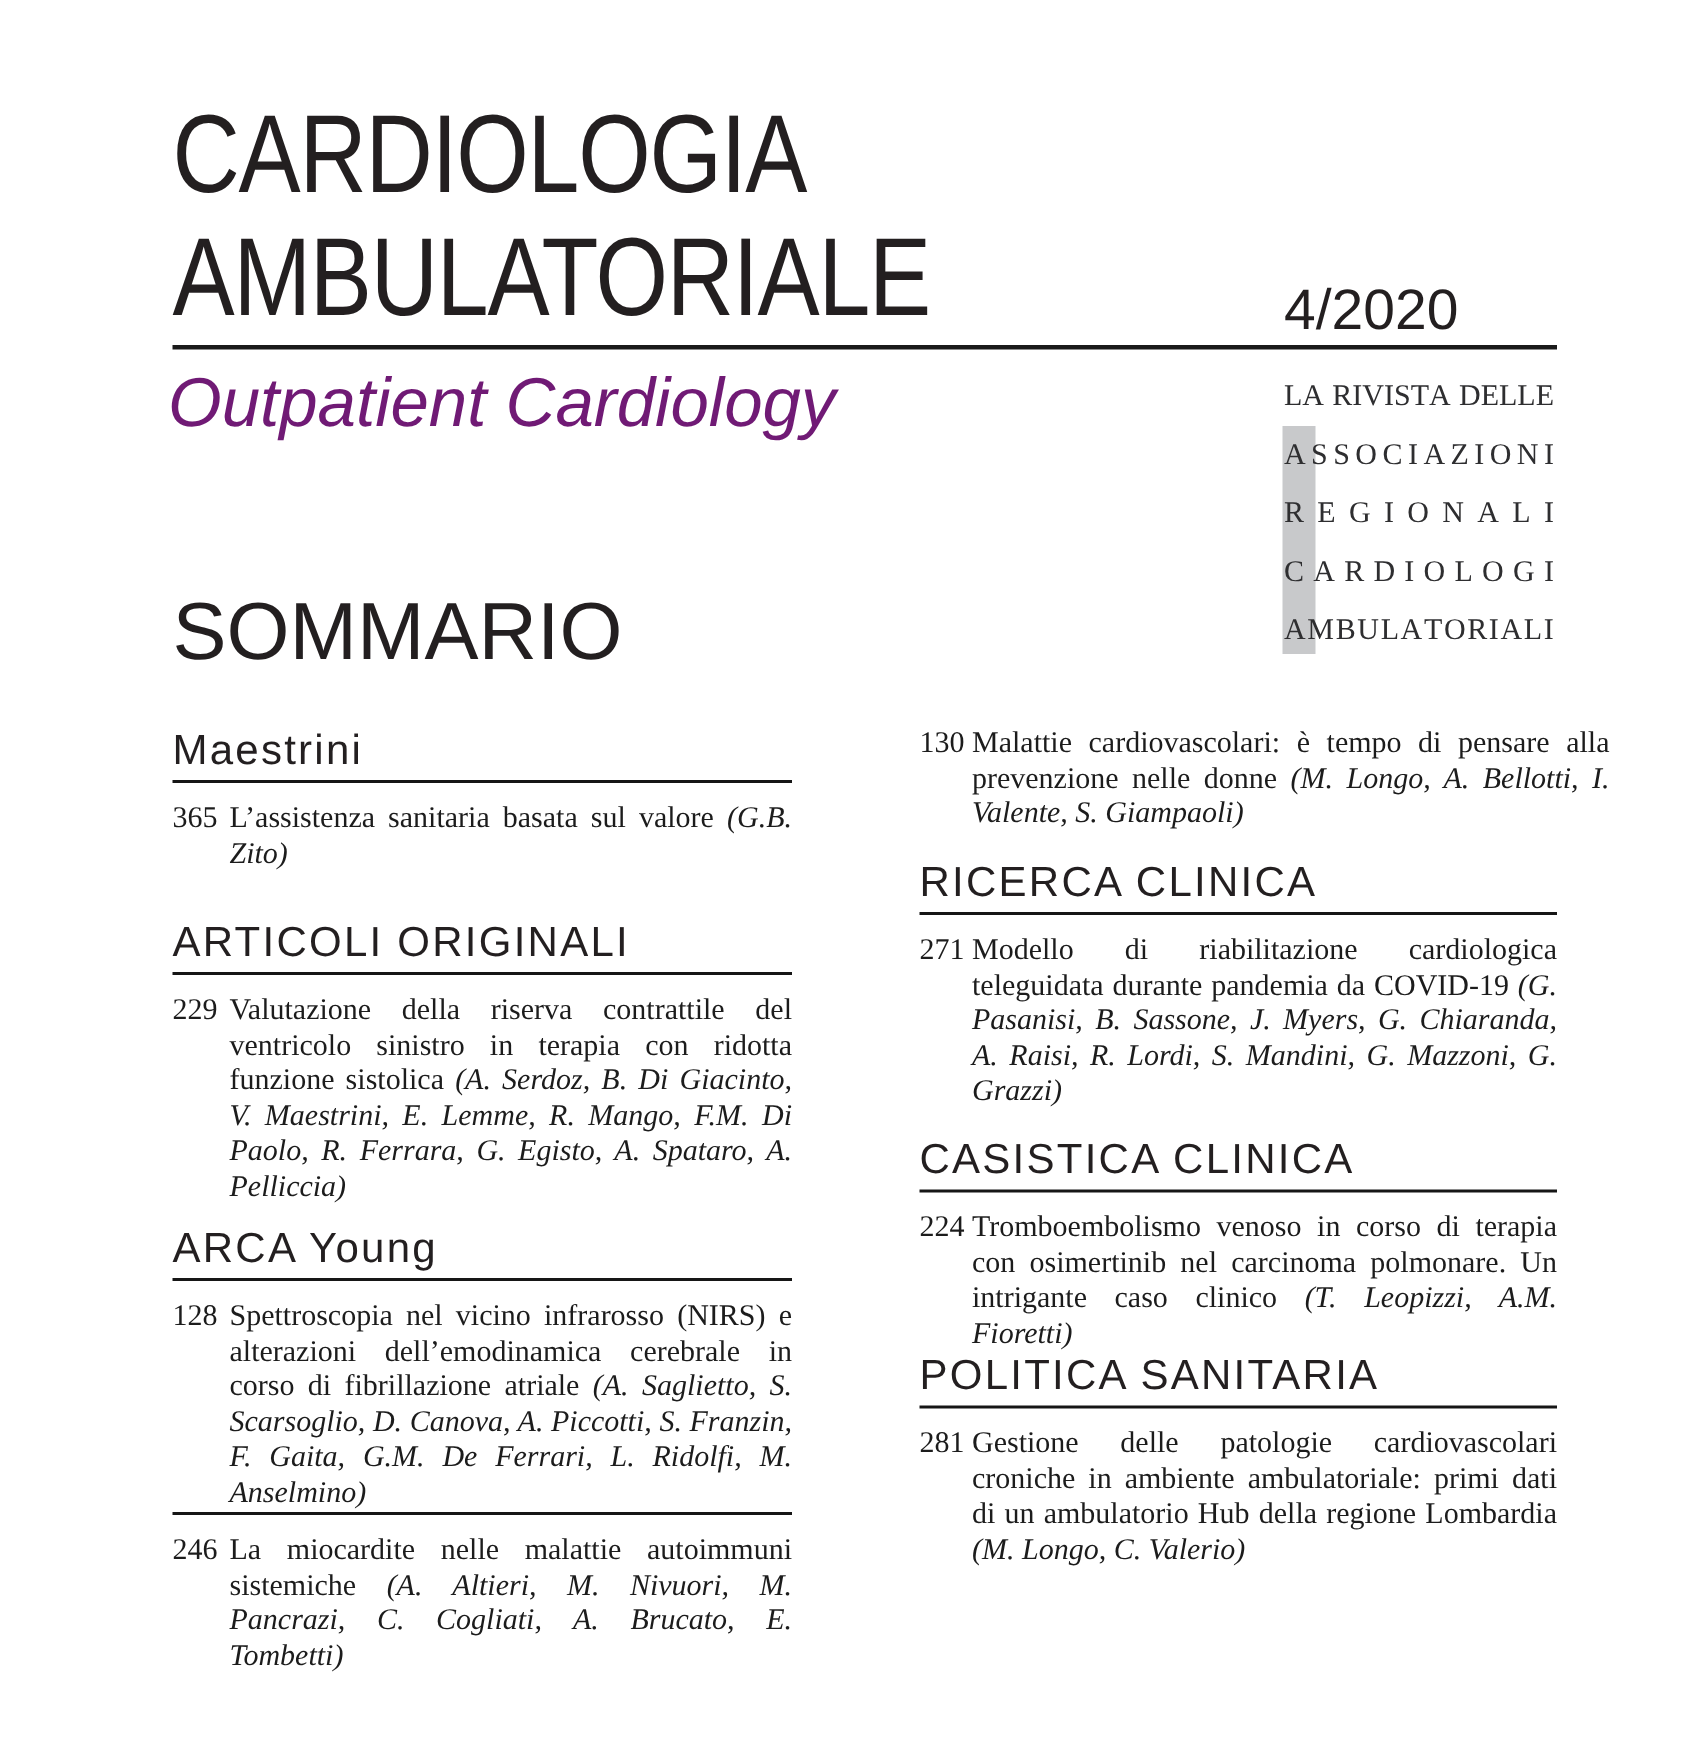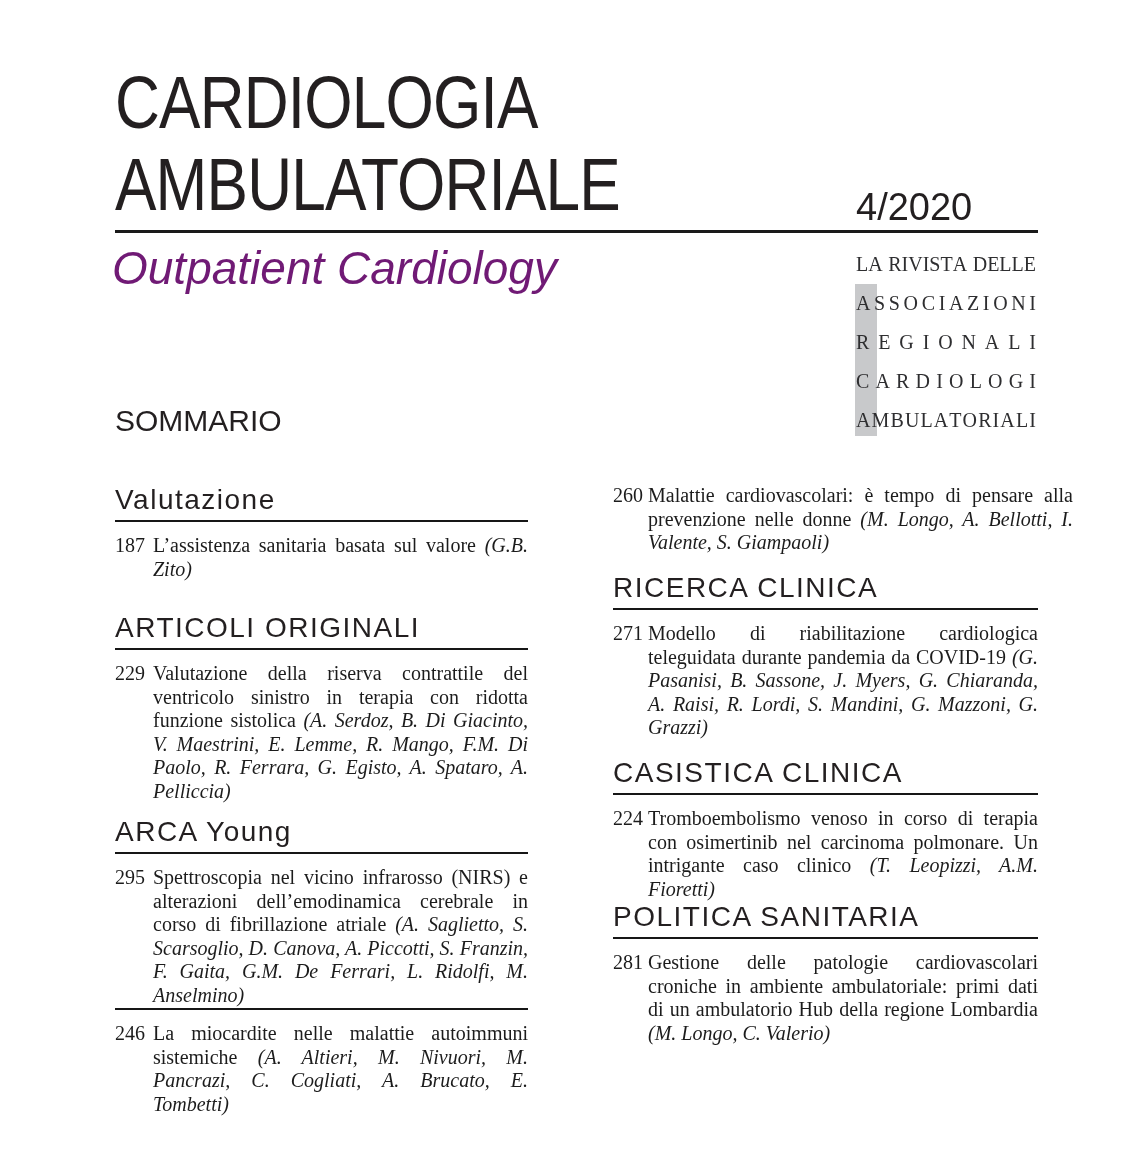--- a/index.html
+++ b/index.html
@@ -20,21 +20,21 @@
   
   .arca-strip{position:absolute;left:855px;top:284px;width:22px;height:152px;background:#c8c9cb;z-index:0;}
   .pub{position:absolute;left:856px;top:253px;width:180px;z-index:1;
       font-family:"Liberation Serif",serif;font-size:20px;color:#2e2e30;}
   .pub-line{display:flex;justify-content:space-between;height:39px;line-height:22px;}
   .pub-line span{display:block;}
   .pub-line .sp{width:6px;}
 
   
   .sommario{position:absolute;left:115px;top:400px;
-      font-family:"Liberation Sans",sans-serif;font-size:30px;line-height:42px;color:#231f20;}
+      font-family:"Liberation Sans",sans-serif;font-size:54px;line-height:42px;color:#231f20;}
 
   
   .col{position:absolute;top:0;height:1171px;}
   .col-left{left:115px;width:413px;}
   .col-right{left:613px;width:425px;}
   .sec{position:absolute;left:0;width:100%;}
   .sec-label{font-family:"Liberation Sans",sans-serif;font-size:28px;line-height:32px;
       letter-spacing:1.5px;color:#231f20;white-space:nowrap;}
   .sec-rule{margin-top:4px;height:2px;background:#161616;}
   .entry{position:relative;margin-top:12px;padding-left:38px;
@@ -129,64 +129,64 @@
         <span>L</span>
         <span>I</span>
       </div>
   </div>
 
   <div class="sommario">SOMMARIO</div>
 
   <div class="col col-left">
 
     <section class="sec" style="top:484px">
-      <div class="sec-label">Valutazione</div>
-      <div class="sec-rule"></div>
-      <div class="entry">
-        <span class="num">187</span>
+      <div class="sec-label">Maestrini</div>
+      <div class="sec-rule"></div>
+      <div class="entry">
+        <span class="num">365</span>
         <span>L’assistenza sanitaria basata sul valore</span>
         <i>(G.B. Zito)</i>
       </div>
     </section>
 
     <section class="sec" style="top:612px">
       <div class="sec-label">ARTICOLI ORIGINALI</div>
       <div class="sec-rule"></div>
       <div class="entry">
         <span class="num">229</span>
         <span>Valutazione della riserva contrattile del ventricolo sinistro in terapia con ridotta funzione sistolica</span>
         <i>(A. Serdoz, B. Di Giacinto, V. Maestrini, E. Lemme, R. Mango, F.M. Di Paolo, R. Ferrara, G. Egisto, A. Spataro, A. Pelliccia)</i>
       </div>
     </section>
 
     <section class="sec" style="top:816px">
       <div class="sec-label">ARCA Young</div>
       <div class="sec-rule"></div>
       <div class="entry">
-        <span class="num">295</span>
+        <span class="num">128</span>
         <span>Spettroscopia nel vicino infrarosso (NIRS) e alterazioni dell’emodinamica cerebrale in corso di fibrillazione atriale</span>
         <i>(A. Saglietto, S. Scarsoglio, D. Canova, A. Piccotti, S. Franzin, F. Gaita, G.M. De Ferrari, L. Ridolfi, M. Anselmino)</i>
       </div>
     </section>
 
     <section class="sec" style="top:1004px">
       <div class="sec-rule"></div>
       <div class="entry">
         <span class="num">246</span>
         <span>La miocardite nelle malattie autoimmuni sistemiche</span>
         <i>(A. Altieri, M. Nivuori, M. Pancrazi, C. Cogliati, A. Brucato, E. Tombetti)</i>
       </div>
     </section>
 
   </div>
 
   <div class="col col-right">
 
     <div class="entry entry-solo" style="top:484px">
-      <span class="num">260</span>
+      <span class="num">130</span>
       <span>Malattie cardiovascolari: è tempo di pensare alla prevenzione nelle donne</span>
       <i>(M. Longo, A. Bellotti, I. Valente, S. Giampaoli)</i>
     </div>
 
     <section class="sec" style="top:572px">
       <div class="sec-label">RICERCA CLINICA</div>
       <div class="sec-rule"></div>
       <div class="entry">
         <span class="num">271</span>
         <span>Modello di riabilitazione cardiologica teleguidata durante pandemia da COVID-19</span>

